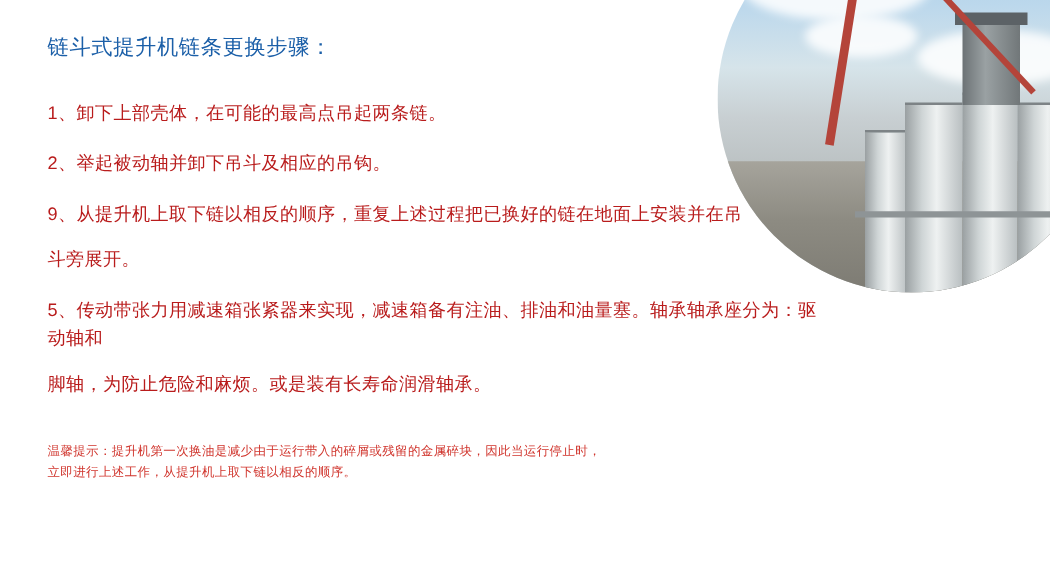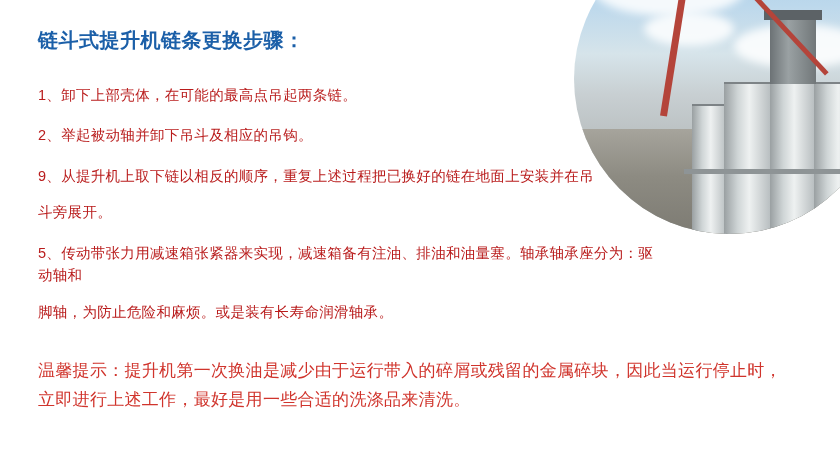--- a/index.html
+++ b/index.html
@@ -119,40 +119,40 @@
 
   
   .content {
     position: absolute;
     left: 38px;
     top: 26px;
     width: 620px;
   }
   .title {
     color: #1b5fa8;
-    font-size: 20px;
-    font-weight: bold;
+    font-size: 17px;
+    font-weight: normal;
     letter-spacing: 0.5px;
     margin: 0 0 30px 0;
     line-height: 1.4;
   }
   .step {
     color: #b91c1c;
     font-size: 14.5px;
     line-height: 1.55;
     margin: 0 0 18px 0;
     letter-spacing: 0.3px;
   }
   .step .cont {
     display: block;
     margin-top: 14px;
   }
   .tip {
     color: #d0342c;
-    font-size: 17px;
+    font-size: 10px;
     line-height: 1.7;
     margin: 34px 0 0 0;
     letter-spacing: 0.3px;
     width: 760px;
   }
   .tip .l2 { display: block; }
 </style>
 </head>
 <body>
 
@@ -191,17 +191,17 @@
     </p>
 
 
     <p class="step">
       <span>5、传动带张力用减速箱张紧器来实现，减速箱备有注油、排油和油量塞。轴承轴承座分为：驱动轴和</span>
       <span class="cont">脚轴，为防止危险和麻烦。或是装有长寿命润滑轴承。</span>
     </p>
 
     <p class="tip">
       <span>温馨提示：提升机第一次换油是减少由于运行带入的碎屑或残留的金属碎块，因此当运行停止时，</span>
-      <span class="l2">立即进行上述工作，最好是用一些合适的洗涤品来清洗。</span>
+      <span class="l2">立即进行上述工作，从提升机上取下链以相反的顺序。</span>
     </p>
 
   </div>
 </div>
 
 </body></html>

